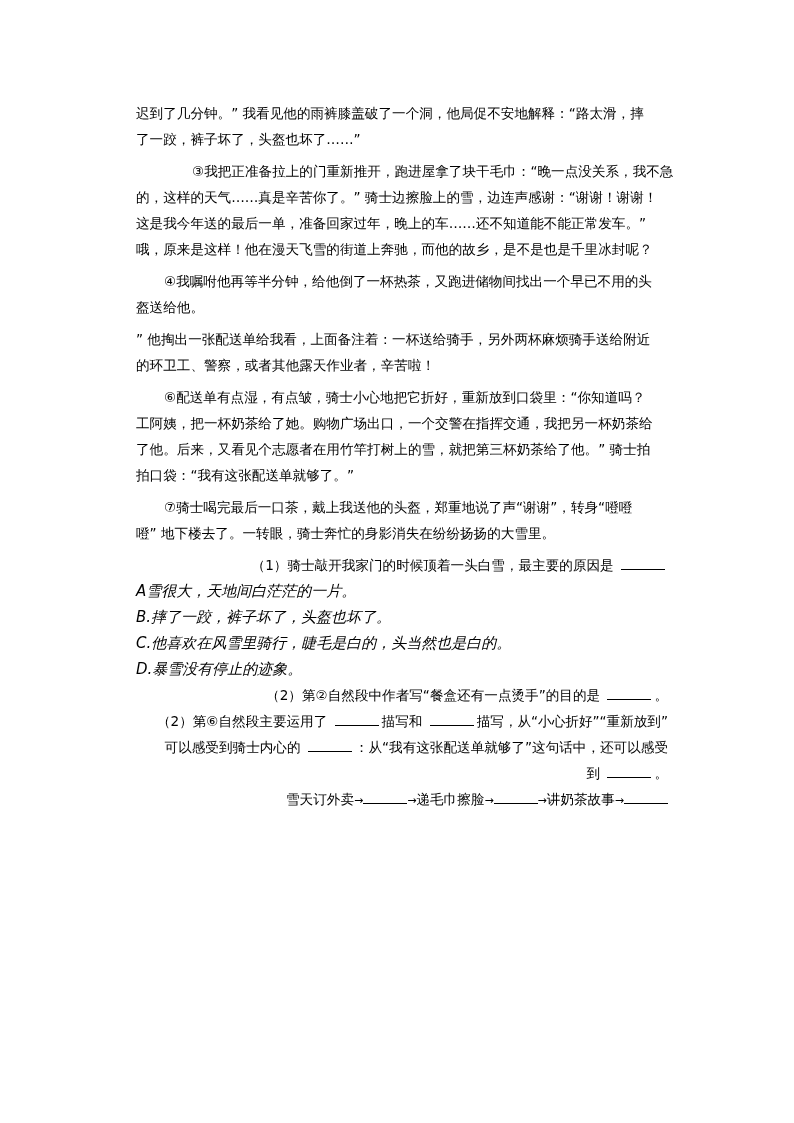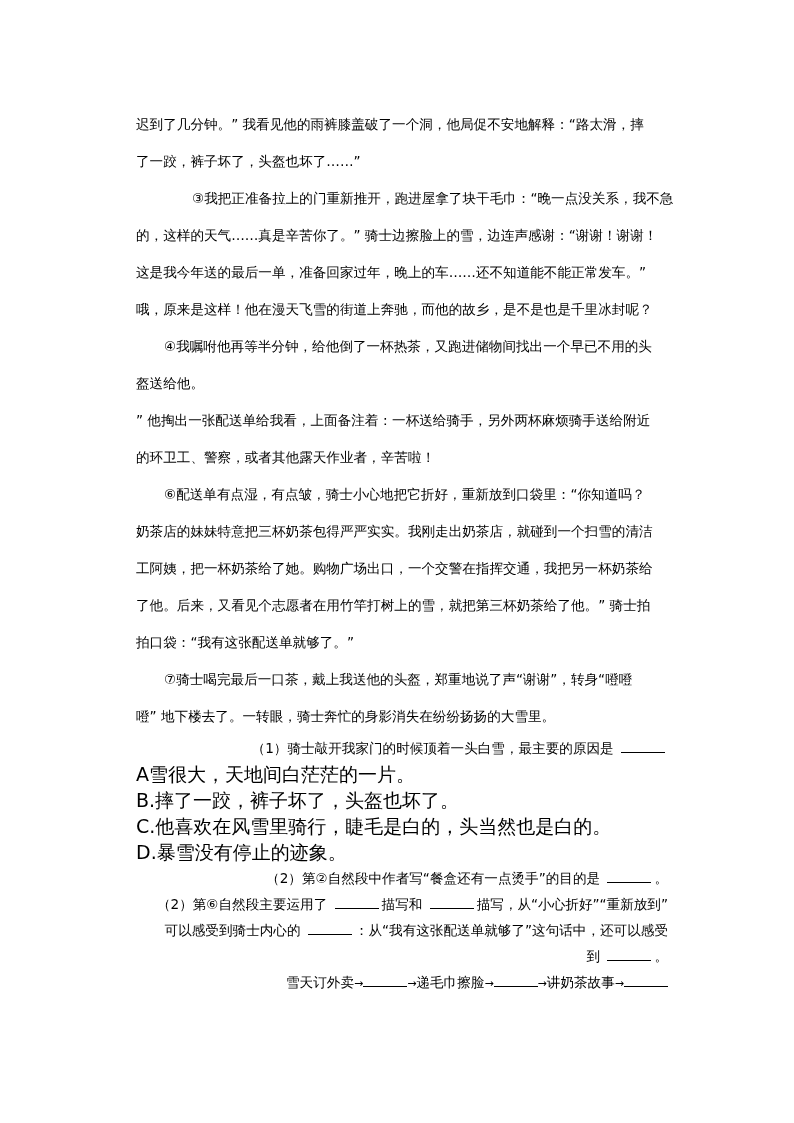--- a/index.html
+++ b/index.html
@@ -1,22 +1,22 @@
 <!DOCTYPE html>
 <html><head>
   <meta charset="utf-8">
   <style>
     html, body { margin: 0; padding: 0; background: #ffffff; }
     body { width: 794px; height: 1123px; position: relative; overflow: hidden;
            font-family: "DejaVu Sans", "Liberation Sans", sans-serif; color: #000; }
     .page { position: absolute; left: 136px; top: 100px; width: 532px; }
-    .line { font-size: 13.6px; line-height: 26px; height: 26px; white-space: nowrap; letter-spacing: 0; margin-top: 11px; }
+    .line { font-size: 13.6px; line-height: 26px; height: 26px; white-space: nowrap; letter-spacing: 0; }
     .indent { text-indent: 28px; }
     .blank { display: inline-block; width: 44px; border-bottom: 1px solid #000; height: 14px; vertical-align: baseline; margin: 0 3px; }
-    .opt { font-size: 19px; line-height: 26px; height: 26px; white-space: nowrap; }
+    .opt { font-size: 15px; line-height: 26px; height: 26px; white-space: nowrap; font-style: italic; }
     .qline { font-size: 13.6px; line-height: 26px; white-space: nowrap; text-align: right; }
     .arrow { font-size: 11px; }
     .block { margin-bottom: 6px; }
   </style>
 </head>
 <body>
 
 <div class="page">
 
   <div class="block">
@@ -36,21 +36,20 @@
     <div class="line">盔送给他。</div>
   </div>
 
   <div class="block">
     <div class="line">” 他掏出一张配送单给我看，上面备注着：一杯送给骑手，另外两杯麻烦骑手送给附近</div>
     <div class="line">的环卫工、警察，或者其他露天作业者，辛苦啦！</div>
   </div>
 
   <div class="block">
     <div class="line" style="padding-left:28px">⑥配送单有点湿，有点皱，骑士小心地把它折好，重新放到口袋里：“你知道吗？</div>
-    <div class="line">奶茶店的妹妹特意把三杯奶茶包得严严实实。我刚走出奶茶店，就碰到一个扫雪的清洁</div>
     <div class="line">工阿姨，把一杯奶茶给了她。购物广场出口，一个交警在指挥交通，我把另一杯奶茶给</div>
     <div class="line">了他。后来，又看见个志愿者在用竹竿打树上的雪，就把第三杯奶茶给了他。” 骑士拍</div>
     <div class="line">拍口袋：“我有这张配送单就够了。”</div>
   </div>
 
   <div class="block">
     <div class="line" style="padding-left:28px">⑦骑士喝完最后一口茶，戴上我送他的头盔，郑重地说了声“谢谢”，转身“噔噔</div>
     <div class="line">噔” 地下楼去了。一转眼，骑士奔忙的身影消失在纷纷扬扬的大雪里。</div>
   </div>
 

